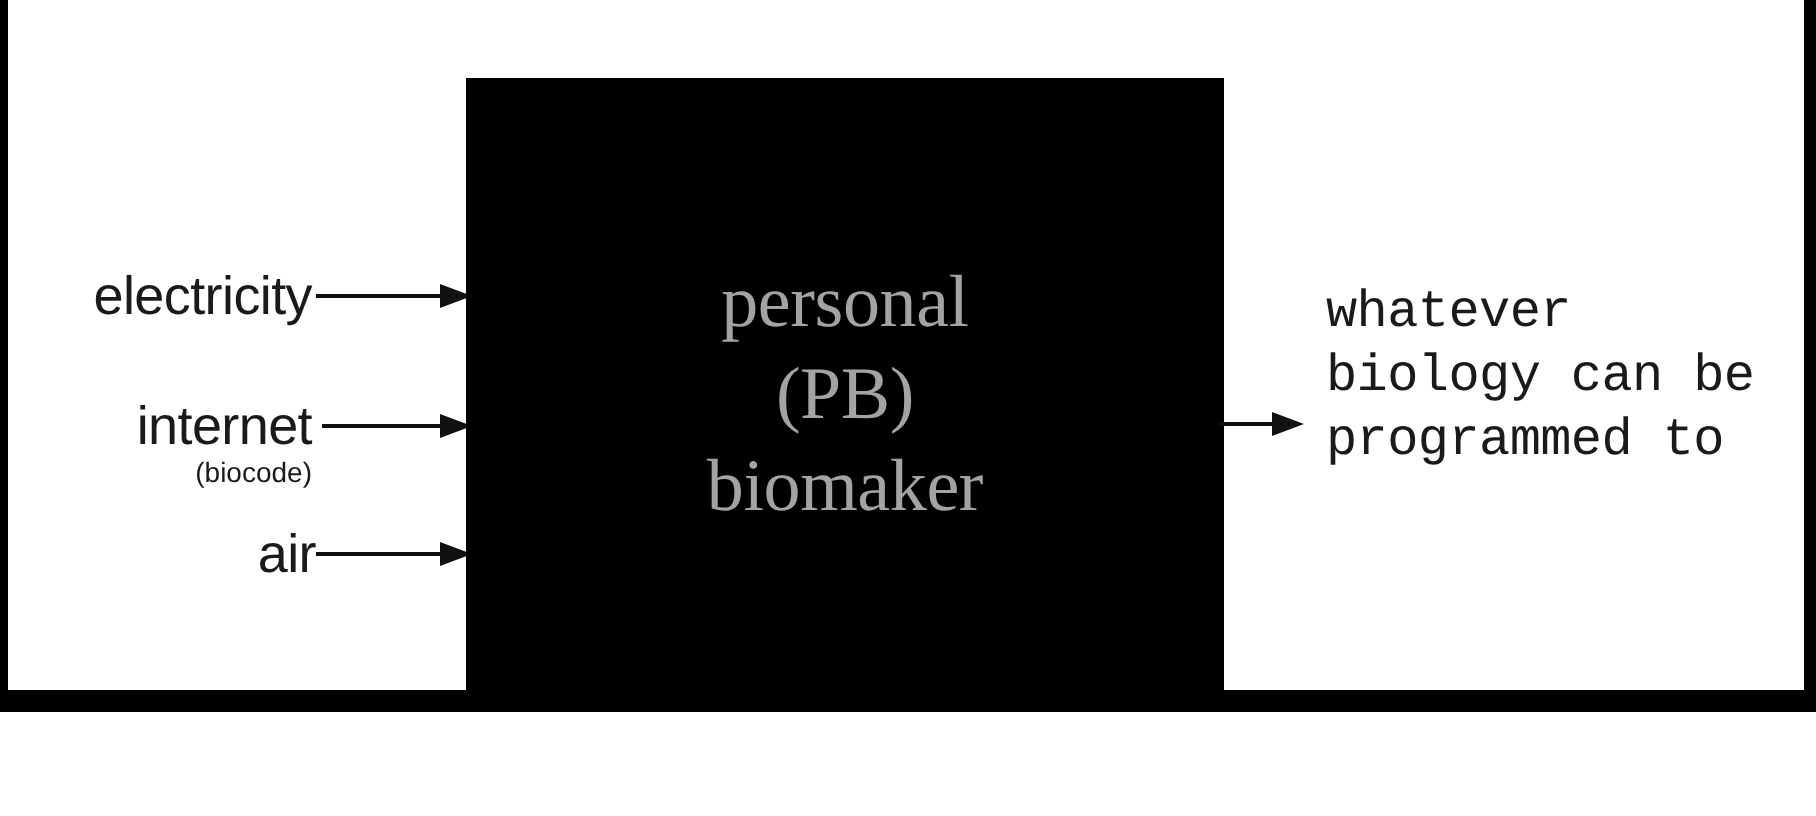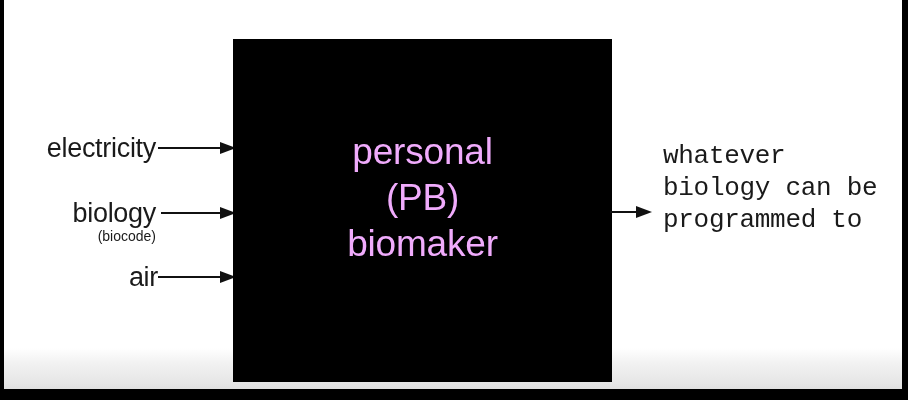--- a/index.html
+++ b/index.html
@@ -8,21 +8,21 @@
     padding: 0;
     background: #ffffff;
   }
   body {
     font-family: "Liberation Sans", sans-serif;
   }
 
   #stage {
     position: relative;
     width: 908px;
-    height: 400px;
+    height: 356px;
     background: #ffffff;
     overflow: hidden;
   }
 
   
   .bar-left {
     position: absolute;
     left: 0; top: 0;
     width: 4px; height: 408px;
     background: #000000;
@@ -57,25 +57,26 @@
     height: 343px;
     background: #000000;
     display: flex;
     flex-direction: column;
     align-items: center;
     justify-content: center;
     box-sizing: border-box;
     padding-bottom: 26px;
   }
   .pb-line {
-    color: #f0abfc;
+    color: #a3a3a3;
     font-size: 37px;
     line-height: 46px;
     letter-spacing: -0.2px;
     white-space: nowrap;
+    font-family: Liberation Serif, serif;
   }
 
   
   .in-label {
     position: absolute;
     text-align: right;
     color: #1a1a1a;
     font-size: 27px;
     line-height: 30px;
     white-space: nowrap;
@@ -123,21 +124,21 @@
 </style>
 </head>
 <body>
 
 <div id="stage">
 
   <div class="shelf"></div>
 
   <div class="in-label" id="label-electricity">electricity</div>
 
-  <div class="in-label" id="label-internet">biology</div>
+  <div class="in-label" id="label-internet">internet</div>
   <div class="in-sub" id="sub-internet">(biocode)</div>
 
   <div class="in-label" id="label-air">air</div>
 
   <svg class="arrow" id="arrow-electricity" viewBox="0 0 78 18">
     <line x1="0" y1="9" x2="64" y2="9" stroke="#111111" stroke-width="2"></line>
     <polygon points="62,3 78,9 62,15" fill="#111111"></polygon>
   </svg>
 
   <svg class="arrow" id="arrow-internet" viewBox="0 0 75 18">

